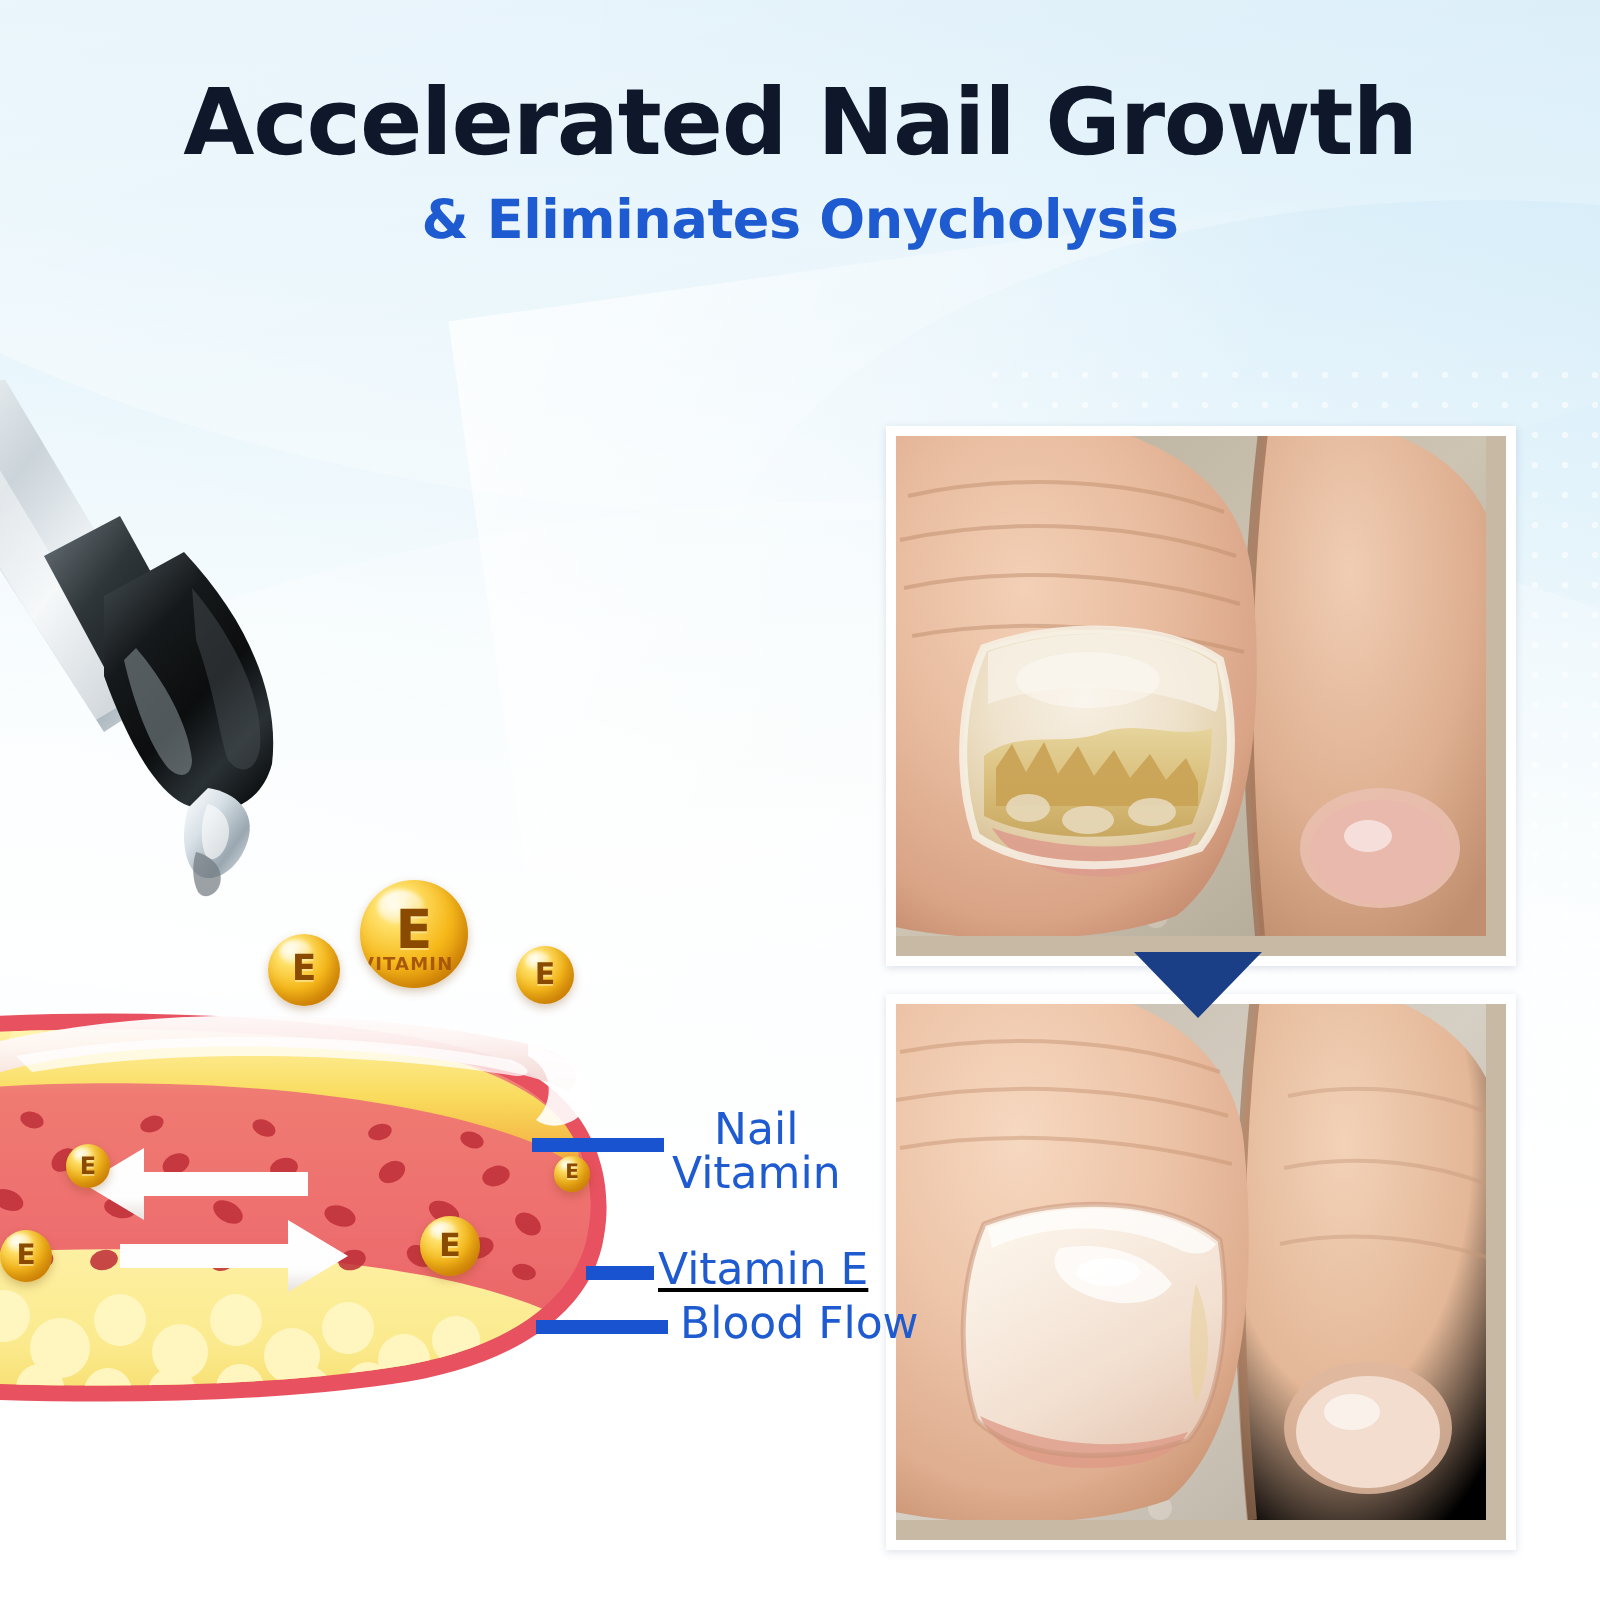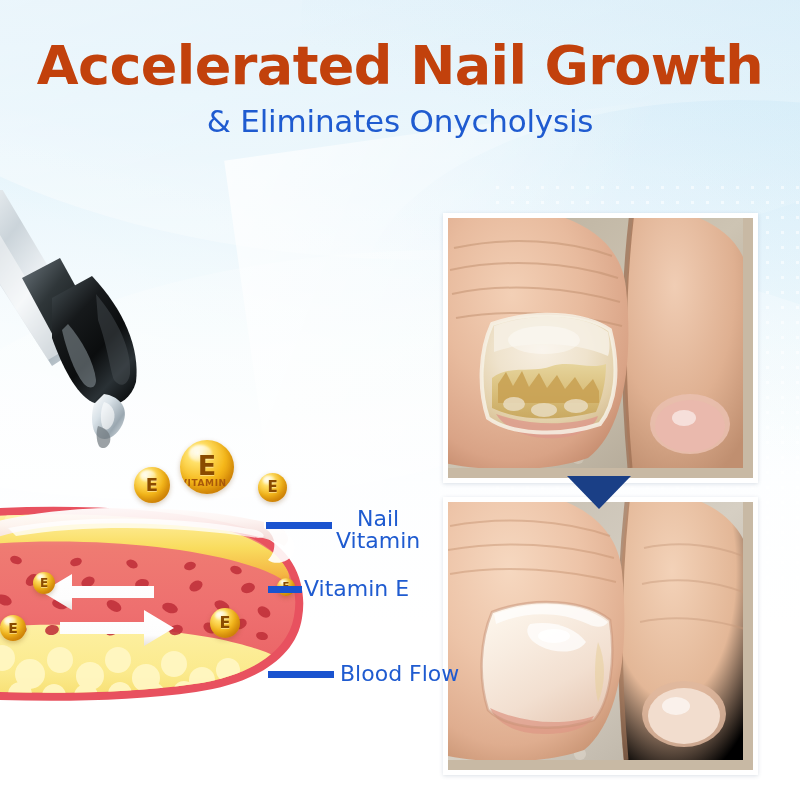--- a/index.html
+++ b/index.html
@@ -83,32 +83,32 @@
   
   .headline-block {
     position: absolute;
     left: 0; top: 38px;
     width: 800px;
     text-align: center;
     z-index: 20;
   }
   .headline {
     font-family: "DejaVu Sans", sans-serif;
-    font-size: 54px;
+    font-size: 46px;
     font-weight: 700;
     letter-spacing: -0.6px;
     line-height: 1.02;
-    color: #c2410c;
+    color: #0f172a;
     margin: 0;
     white-space: nowrap;
   }
   .subhead {
     font-family: "DejaVu Sans", sans-serif;
-    font-size: 31px;
-    font-weight: 400;
+    font-size: 27px;
+    font-weight: 700;
     letter-spacing: -0.2px;
     color: #1f5bd0;
     margin: 10px 0 0 0;
     white-space: nowrap;
   }
 
   
   .brush {
     position: absolute;
     left: -36px;
@@ -187,20 +187,21 @@
     height: 240px;
     z-index: 10;
   }
 
   
   .callout {
     position: absolute;
     z-index: 22;
     display: flex;
     align-items: center;
+    margin-top: 47px;
   }
   .leader {
     height: 7px;
     background: #1a53cf;
     flex: none;
   }
   .callout-text {
     font-family: "DejaVu Sans", sans-serif;
     font-size: 22px;
     font-weight: 400;
@@ -210,24 +211,24 @@
     margin-left: 6px;
   }
   .callout-text.two-line {
     line-height: 1.02;
     text-align: center;
   }
 
   .callout-nail      { left: 266px; top: 508px; align-items: flex-start; }
   .callout-nail .leader { width: 66px; margin-top: 14px; }
   .callout-nail .callout-text { margin-left: 4px; }
-  .callout-vitamin   { left: 268px; top: 578px; }
+  .callout-vitamin   { left: 293px; top: 578px; text-decoration: underline; }
   .callout-vitamin .leader { width: 34px; }
   .callout-vitamin .callout-text { margin-left: 2px; }
-  .callout-blood     { left: 236px; top: 663px; padding-left: 32px; }
+  .callout-blood     { left: 236px; top: 605px; padding-left: 32px; }
   .callout-blood .leader { width: 66px; }
   .callout-blood .callout-text { margin-left: 6px; }
 
   
   .photo-card {
     position: absolute;
     background: #ffffff;
     padding: 5px;
     box-shadow: 0 1px 4px rgba(60,90,120,0.18);
     z-index: 18;

